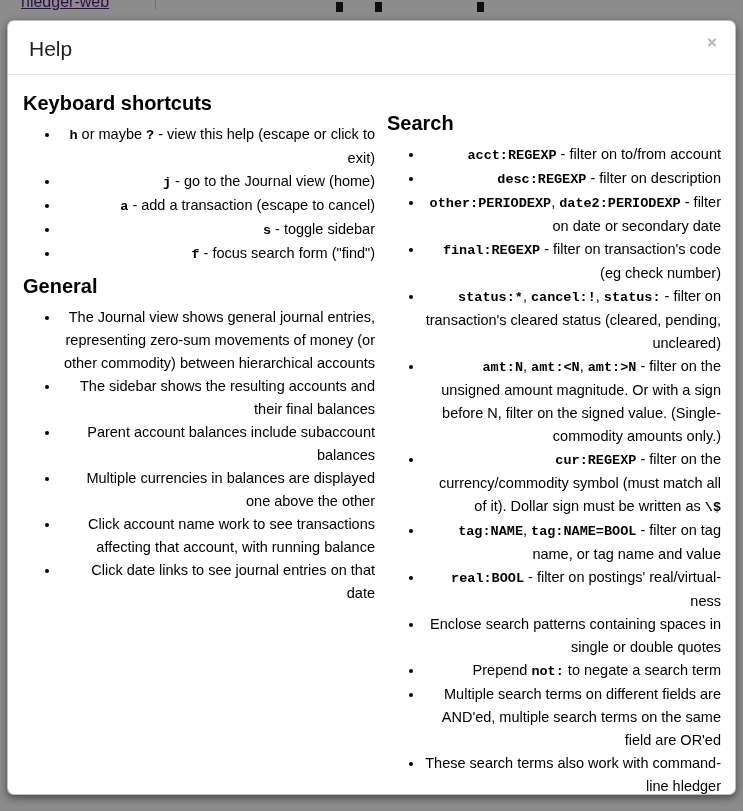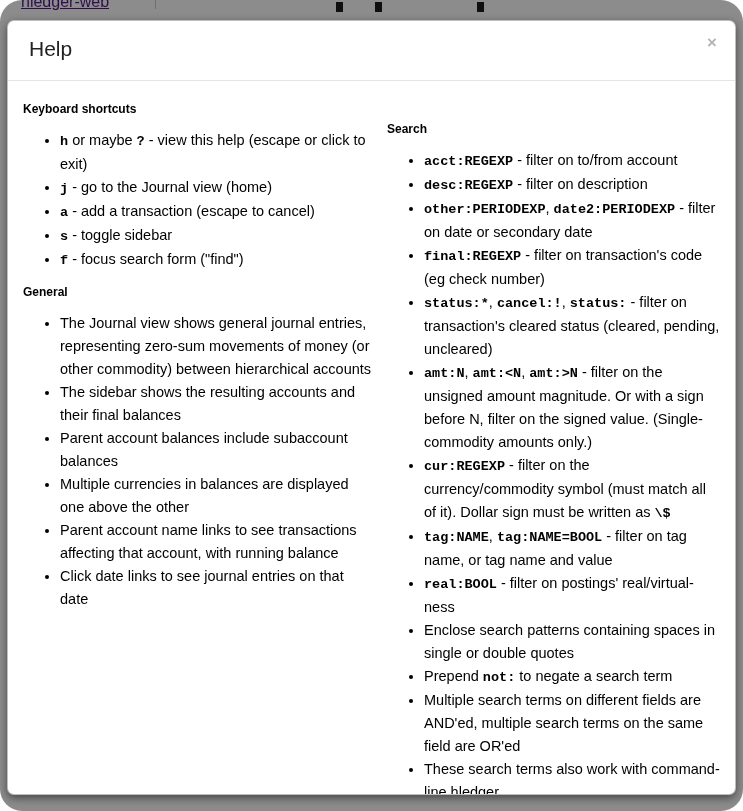--- a/index.html
+++ b/index.html
@@ -2,21 +2,21 @@
 <html><head>
 <meta charset="utf-8">
 <style>
   html, body {
     margin: 0; padding: 0;
     width: 743px; height: 811px;
     overflow: hidden;
     background: #ffffff;
     font-family: "Liberation Sans", sans-serif;
   }
-  .stage { position: relative; width: 743px; height: 811px; overflow: hidden; border-radius: 22px; }
+  .stage { position: relative; width: 743px; height: 811px; overflow: hidden; }
 
   
   .bg-page { position: absolute; inset: 0; background: #ffffff; }
   .bg-brand {
     position: absolute; left: 21px; top: -7px;
     font-size: 16px; color: #551a8b; text-decoration: underline;
     white-space: nowrap;
   }
   .bg-sidebar-divider {
     position: absolute; left: 155px; top: 0; width: 1px; height: 9px;
@@ -39,21 +39,21 @@
     width: 729px; height: 775px;
     box-sizing: border-box;
     background: #ffffff;
     border: 1px solid rgba(0,0,0,0.25);
     border-radius: 7px;
     box-shadow: 0 3px 9px rgba(0,0,0,0.5);
     overflow: hidden;
   }
   .modal-header {
     position: relative;
-    padding: 16px 20px 19px 21px;
+    padding: 16px 20px 13px 21px;
     border-bottom: 1px solid #e5e5e5;
   }
   .modal-title {
     margin: 0;
     font-size: 21px; font-weight: 400; color: #222222; line-height: 24px;
   }
   .close-btn {
     position: absolute; right: 18px; top: 13px;
     border: none; background: none; padding: 0;
     font-size: 17px; font-weight: 700; color: #b4b4b4;
@@ -63,31 +63,31 @@
   .modal-body {
     display: flex;
     padding: 19px 16px 30px 15px;
     box-sizing: border-box;
   }
   .col-left  { width: 352px; flex: none; }
   .col-right { width: 346px; flex: none; padding-left: 12px; box-sizing: border-box; margin-top: 20px; }
 
   .section-heading {
     margin: 0 0 10px 0;
-    font-size: 12px; font-weight: 700; color: #000000; line-height: 19px;
+    font-size: 20px; font-weight: 700; color: #000000; line-height: 19px;
   }
   .section-heading:not(:first-child) { margin-top: 11px; }
 
   ul.help-list {
     margin: 10px 0;
     padding: 0 0 0 37px;
     list-style: disc outside;
     font-size: 14.5px; line-height: 23px; color: #000000;
   }
-  ul.help-list li { margin: 0; padding: 0; }
+  ul.help-list li { margin: 0; padding: 0; text-align: right; }
 
   code {
     font-family: "Liberation Mono", monospace;
     font-weight: 700;
     font-size: 13.5px;
     color: #000000;
     white-space: nowrap;
   }
 </style>
 </head>
@@ -119,21 +119,21 @@
             <li><code>a</code> - add a transaction (escape to cancel)</li>
             <li><code>s</code> - toggle sidebar</li>
             <li><code>f</code> - focus search form ("find")</li>
           </ul>
           <h2 class="section-heading">General</h2>
           <ul class="help-list">
             <li>The Journal view shows general journal entries, representing zero-sum movements of money (or other commodity) between hierarchical accounts</li>
             <li>The sidebar shows the resulting accounts and their final balances</li>
             <li>Parent account balances include subaccount balances</li>
             <li>Multiple currencies in balances are displayed one above the other</li>
-            <li>Parent account name links to see transactions affecting that account, with running balance</li>
+            <li>Click account name work to see transactions affecting that account, with running balance</li>
             <li>Click date links to see journal entries on that date</li>
           </ul>
         </div>
       <div class="col-right">
           <h2 class="section-heading">Search</h2>
           <ul class="help-list">
             <li><code>acct:REGEXP</code> - filter on to/from account</li>
             <li><code>desc:REGEXP</code> - filter on description</li>
             <li><code>other:PERIODEXP</code>, <code>date2:PERIODEXP</code> - filter on date or secondary date</li>
             <li><code>final:REGEXP</code> - filter on transaction's code (eg check number)</li>

